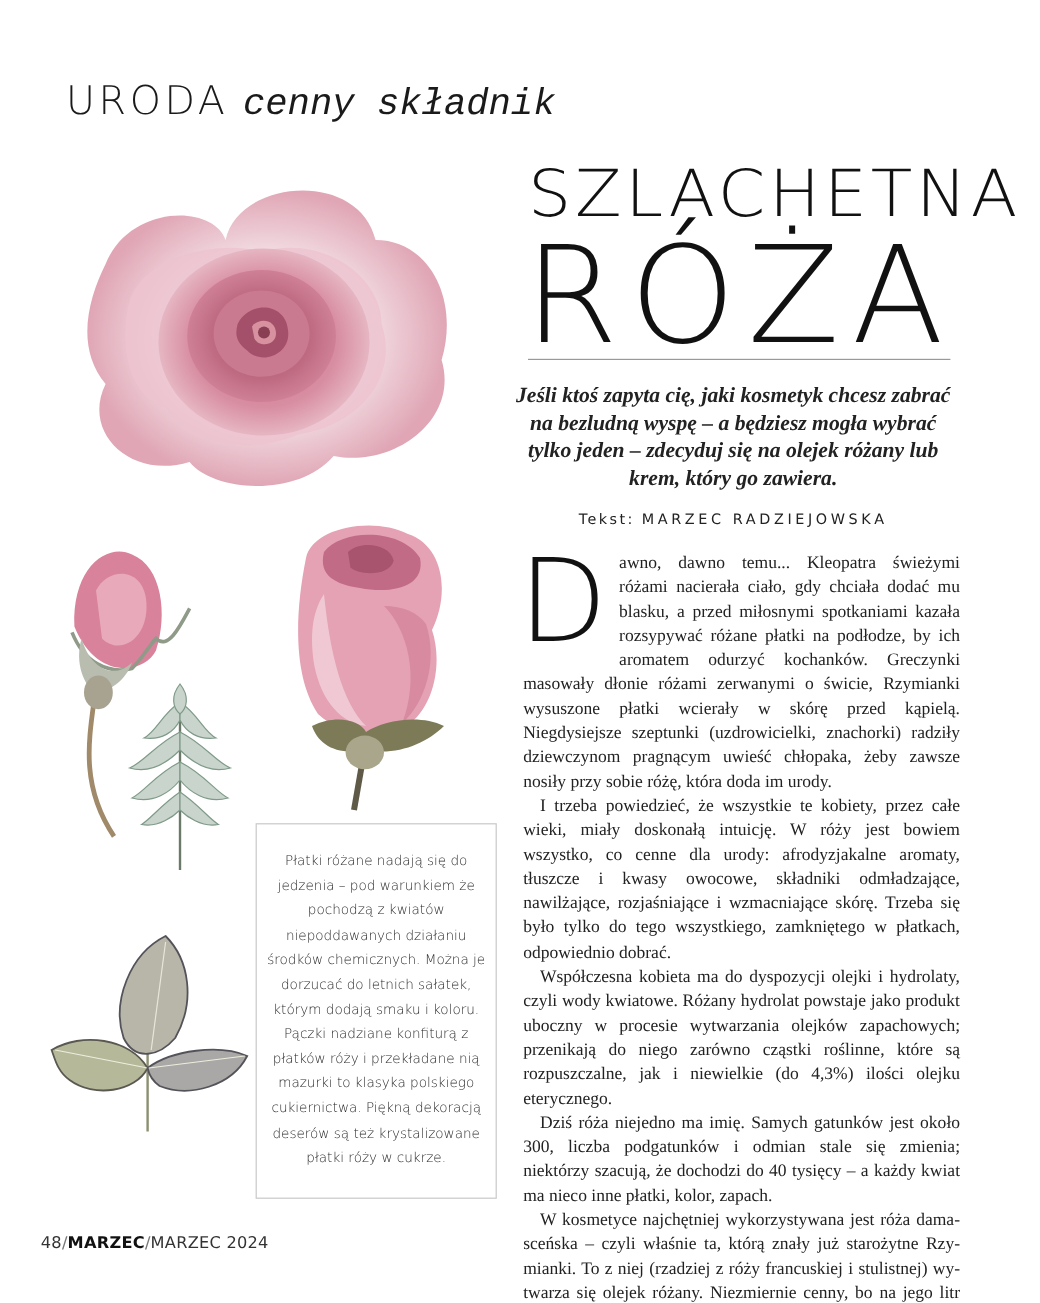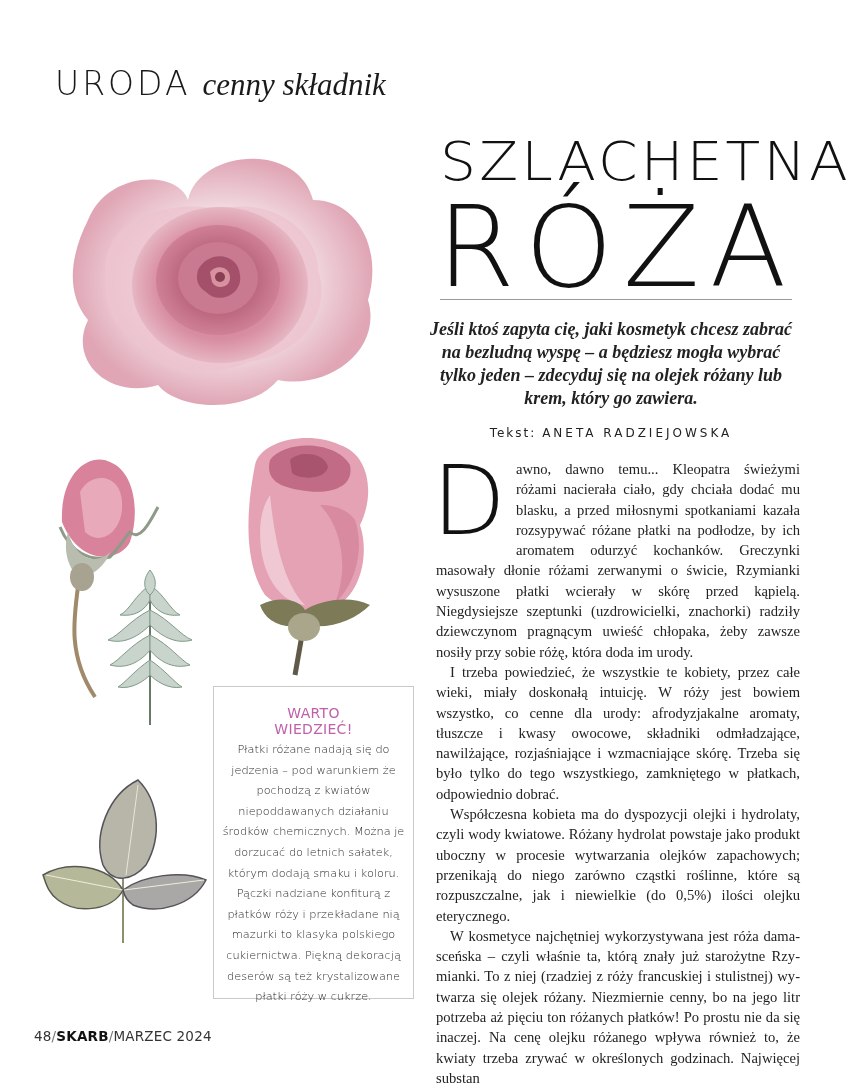--- a/index.html
+++ b/index.html
@@ -1,21 +1,21 @@
 <!DOCTYPE html>
 <html><head>
   <meta charset="utf-8">
   <style>
     * { box-sizing: border-box; margin: 0; padding: 0; }
     html, body { width: 867px; height: 1086px; background: #ffffff; overflow: hidden; }
     body { position: relative; font-family: "Liberation Serif", serif; color: #222; }
 
     .section-header { position: absolute; left: 55px; top: 64px; white-space: nowrap; }
     .section-header .sec { font-family: "DejaVu Sans", sans-serif; font-weight: 200; font-size: 33px; letter-spacing: 3px; color: #1a1a1a; }
-    .section-header .sub { font-family: Liberation Serif, serif; font-style: italic; font-size: 31px; color: #1a1a1a; margin-left: 8px; }
+    .section-header .sub { font-family: Liberation Mono, monospace; font-style: italic; font-size: 31px; color: #1a1a1a; margin-left: 8px; }
 
     .title1 { position: absolute; left: 440px; top: 132px; width: 360px; font-family: "DejaVu Sans", sans-serif; font-weight: 200; font-size: 54px; letter-spacing: 3px; color: #111; line-height: 60px; transform: scaleX(1.05); transform-origin: left; }
     .title2 { position: absolute; left: 437px; top: 188px; width: 380px; font-family: "DejaVu Sans", sans-serif; font-weight: 200; font-size: 112px; letter-spacing: 10px; color: #111; line-height: 118px; transform: scaleX(1.0); transform-origin: left; }
     .rule { position: absolute; left: 440px; top: 299px; width: 352px; height: 1px; background: #999; }
 
     .lead { position: absolute; left: 425px; top: 318px; width: 372px; text-align: center; font-family: "Liberation Serif", serif; font-style: italic; font-weight: bold; font-size: 18px; line-height: 23px; color: #222; }
     .byline { position: absolute; left: 425px; top: 426px; width: 372px; text-align: center; font-family: "DejaVu Sans", sans-serif; font-size: 12px; letter-spacing: 2px; color: #222; }
     .byline .lbl { font-weight: normal; margin-top: 16px; }
     .byline .name { font-weight: normal; letter-spacing: 3px; }
 
@@ -116,35 +116,32 @@
 </svg>
 
 <div class="title1">SZLACHETNA</div>
 <div class="title2">RÓŻA</div>
 <div class="rule"></div>
 
 <div class="lead">Jeśli ktoś zapyta cię, jaki kosmetyk chcesz zabrać na bezludną wyspę – a będziesz mogła wybrać tylko jeden – zdecyduj się na olejek różany lub krem, który go zawiera.</div>
 
 <div class="byline">
   <span class="lbl">Tekst:</span>
-  <span class="name">ANETA RADZIEJOWSKA</span>
+  <span class="name">MARZEC RADZIEJOWSKA</span>
 </div>
 
 <div class="body-col">
   <p class="first">
     <span class="dropcap">D</span><span>awno, dawno temu... Kleopatra świeżymi różami na­cierała ciało, gdy chciała dodać mu blasku, a przed miłosnymi spotkaniami kazała rozsypywać różane płatki na podłodze, by ich aromatem odurzyć ko­chanków. Greczynki masowały dłonie różami zerwanymi o świcie, Rzymianki wysuszone płatki wcierały w skórę przed kąpielą. Niegdysiejsze szeptunki (uzdrowicielki, znachorki) radziły dziewczynom pragnącym uwieść chłopaka, żeby za­wsze nosiły przy sobie różę, która doda im urody.</span>
   </p>
   <p>I trzeba powiedzieć, że wszystkie te kobiety, przez całe wie­ki, miały doskonałą intuicję. W róży jest bowiem wszystko, co cenne dla urody: afrodyzjakalne aromaty, tłuszcze i kwasy owocowe, składniki odmładzające, nawilżające, rozjaśniające i wzmacniające skórę. Trzeba się było tylko do tego wszystkie­go, zamkniętego w płatkach, odpowiednio dobrać.</p>
-  <p>Współczesna kobieta ma do dyspozycji olejki i hydrolaty, czyli wody kwiatowe. Różany hydrolat powstaje jako produkt uboczny w procesie wytwarzania olejków zapachowych; prze­nikają do niego zarówno cząstki roślinne, które są rozpusz­czalne, jak i niewielkie (do 0,5%) ilości olejku eterycznego.</p>
+  <p>Współczesna kobieta ma do dyspozycji olejki i hydrolaty, czyli wody kwiatowe. Różany hydrolat powstaje jako produkt uboczny w procesie wytwarzania olejków zapachowych; prze­nikają do niego zarówno cząstki roślinne, które są rozpusz­czalne, jak i niewielkie (do 4,3%) ilości olejku eterycznego.</p>
+  <p>Dziś róża niejedno ma imię. Samych gatunków jest około 300, liczba podgatunków i odmian stale się zmienia; niektórzy szacują, że dochodzi do 40 tysięcy – a każdy kwiat ma nieco inne płatki, kolor, zapach.</p>
   <p>W kosmetyce najchętniej wykorzystywana jest róża dama­sceńska – czyli właśnie ta, którą znały już starożytne Rzy­mianki. To z niej (rzadziej z róży francuskiej i stulistnej) wy­twarza się olejek różany. Niezmiernie cenny, bo na jego litr potrzeba aż pięciu ton różanych płatków! Po prostu nie da się inaczej. Na cenę olejku różanego wpływa również to, że kwia­ty trzeba zrywać w określonych godzinach. Najwięcej substan­</p>
 </div>
 
 <div class="infobox">
-  <div class="ib-title">
-    <div>WARTO</div>
-    <div>WIEDZIEĆ!</div>
-  </div>
   <div class="ib-body">Płatki różane nadają się do jedzenia – pod warunkiem że pochodzą z kwiatów niepoddawanych działaniu środków chemicznych. Można je dorzucać do letnich sałatek, którym dodają smaku i koloru. Pączki nadziane konfiturą z płatków róży i przekładane nią mazurki to klasyka polskiego cukiernictwa. Piękną dekora­cją deserów są też krystalizo­wane płatki róży w cukrze.</div>
 </div>
 
 <div class="footer">
-  <span>48</span><span class="slash">/</span><span class="brand">SKARB</span><span class="slash">/</span><span>MARZEC 2024</span>
+  <span>48</span><span class="slash">/</span><span class="brand">MARZEC</span><span class="slash">/</span><span>MARZEC 2024</span>
 </div>
 
 </body></html>

